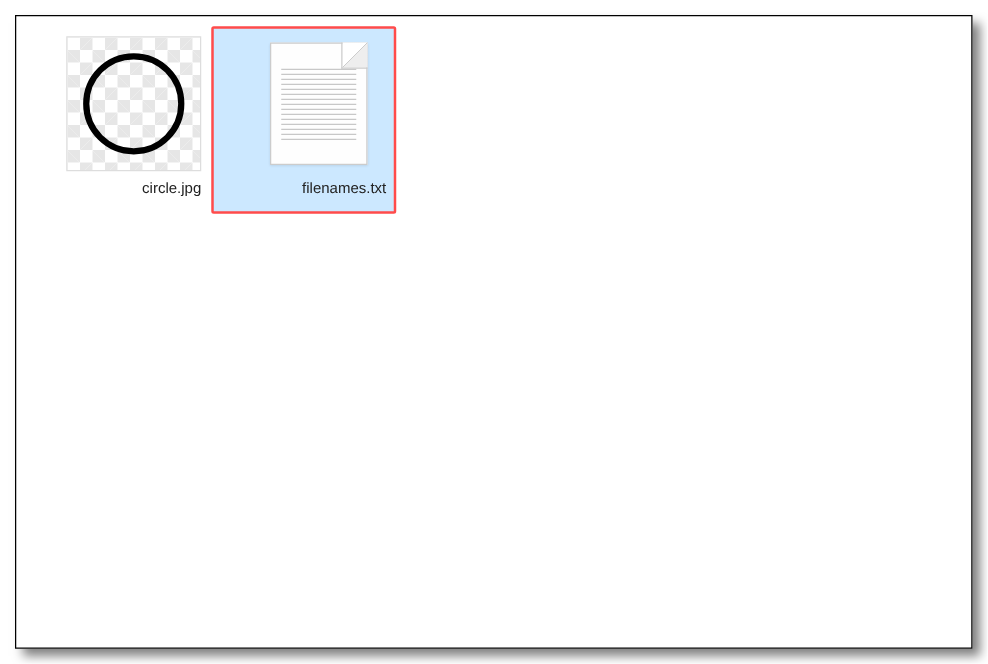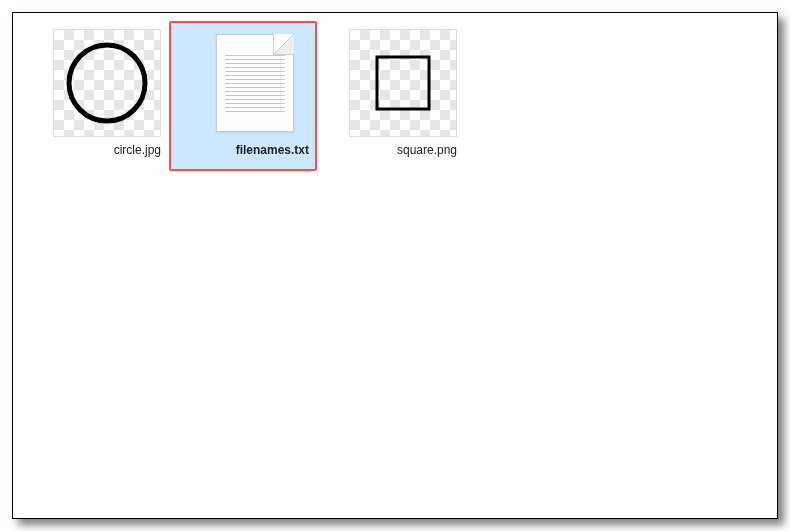--- a/index.html
+++ b/index.html
@@ -30,21 +30,20 @@
       justify-content: flex-start;
       padding: 6px;
       cursor: pointer;
       border: 2px solid transparent;
       border-radius: 2px;
       position: relative;
     }
     .file-item.selected {
       background: #cce8ff;
       border: 2px solid #ff4b4b;
-      font-weight: bold;
     }
     .thumb {
       width: 108px;
       height: 108px;
       display: flex;
       align-items: center;
       justify-content: center;
       margin-bottom: 6px;
     }
     .checker {
@@ -128,25 +127,15 @@
           <div class="txt-line"></div>
           <div class="txt-line"></div>
         <div class="txt-line"></div>
           <div class="txt-line"></div>
           <div class="txt-line"></div>
       </div>
     </div>
     <div class="file-label">filenames.txt</div>
   </div>
 
-  <div class="file-item">
-    <div class="thumb">
-      <div class="checker">
-        <svg width="80" height="80">
-          <rect x="14" y="14" width="52" height="52" fill="none" stroke="#000" stroke-width="3"></rect>
-        </svg>
-      </div>
-    </div>
-    <div class="file-label">square.png</div>
-  </div>
 
 
 </div>
 
 </body></html>

